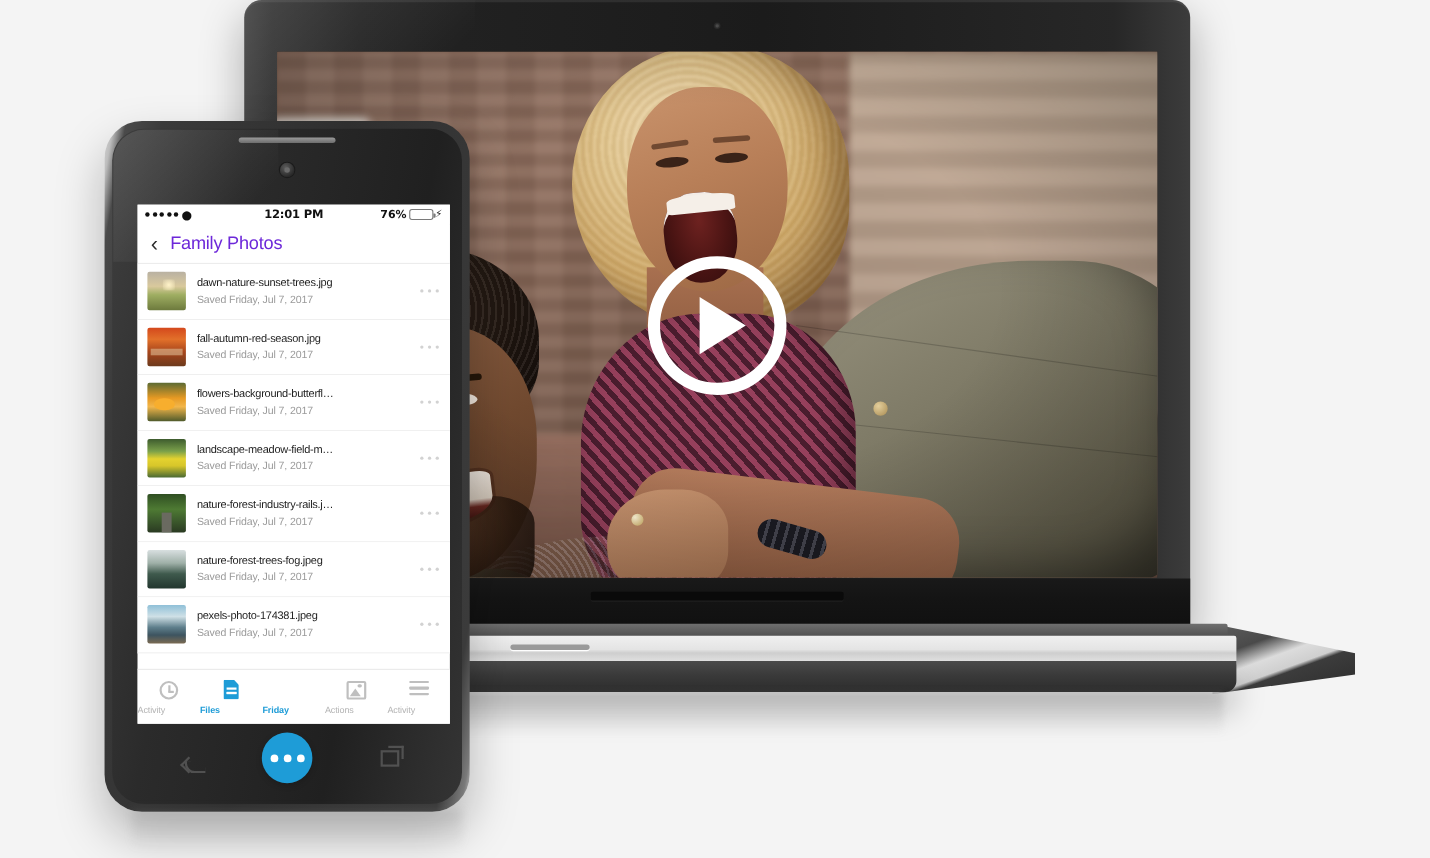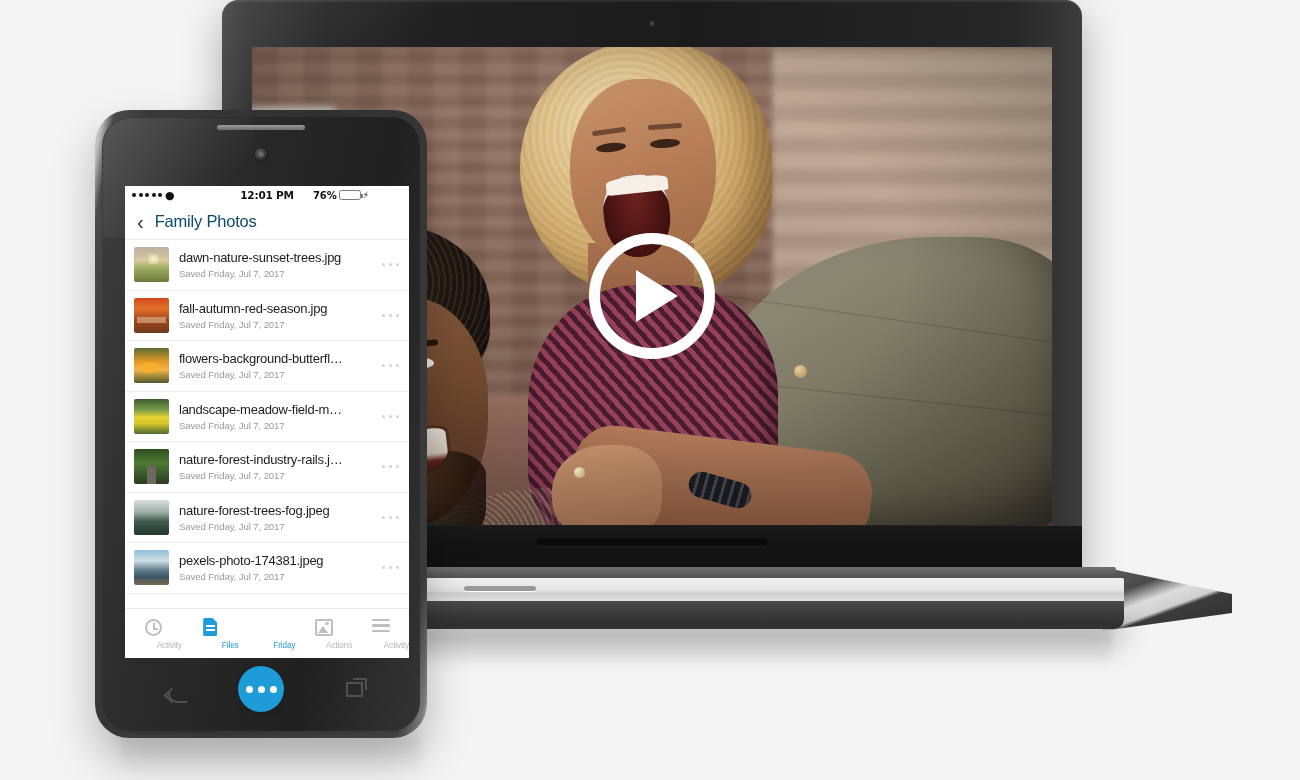--- a/index.html
+++ b/index.html
@@ -307,47 +307,47 @@
   
   .statusbar {
     height:18px; display:flex; align-items:center; padding:0 7px;
     font-size:10.5px; color:#111; background:#fff;
     font-family:"DejaVu Sans", sans-serif;
   }
   .sb-left { display:flex; align-items:center; gap:3px; width:33%; }
   .sb-dots { display:flex; gap:2.5px; }
   .sb-dot { width:4px; height:4px; border-radius:50%; background:#111; }
   .sb-center { width:34%; text-align:center; font-weight:bold; font-size:10.5px; letter-spacing:-0.2px;}
-  .sb-right { width:33%; display:flex; align-items:center; gap:2px; font-weight:bold; font-size:10px;}
+  .sb-right { width:33%; display:flex; align-items:center; justify-content:flex-end; gap:2px; font-weight:bold; font-size:10px;}
   .sb-batt {
     position:relative; width:22px; height:10px; border:1px solid #7a7a7a; border-radius:2.5px;
     padding:1px;
   }
   .sb-batt::after{content:"";position:absolute;right:-3px;top:3px;width:2px;height:4px;background:#7a7a7a;border-radius:0 1px 1px 0;}
   .sb-batt-fill { width:76%; height:100%; background:#4cd764; border-radius:1px; }
   .sb-bolt { font-size:9px; color:#111; }
 
   
   .ph-nav {
     height:36px; display:flex; align-items:center; gap:11px; padding:0 12px;
     background:#fff; border-bottom:1px solid #ececec;
   }
   .ph-back { font-size:20px; color:#2b2b2b; line-height:1; font-weight:300; }
-  .ph-title { font-size:16.5px; color:#0c4a6e; letter-spacing:-0.2px; }
+  .ph-title { font-size:16.5px; color:#6d28d9; letter-spacing:-0.2px; }
 
   
   .ph-list { background:#fff; }
   .row {
     display:flex; align-items:center; height:50.5px; padding:0 10px 0 9px;
     border-bottom:1px solid #efefef; background:#fff;
   }
   .thumb { width:35px; height:35px; border-radius:2px; flex:none; background:#cfcfcf; overflow:hidden; position:relative;}
   .row-text { flex:1; min-width:0; margin-left:10px; }
   .row-title {
-    font-size:13px; color:#1d1d1d; white-space:nowrap; overflow:hidden;
+    font-size:10px; color:#1d1d1d; white-space:nowrap; overflow:hidden;
     text-overflow:ellipsis; letter-spacing:-0.25px; line-height:1.25;
   }
   .row-sub { font-size:9.6px; color:#9a9a9a; margin-top:2px; letter-spacing:-0.1px; }
   .row-more { display:flex; gap:3.5px; flex:none; padding-left:6px; }
   .row-more i { width:3.4px; height:3.4px; border-radius:50%; background:#d2d2d2; display:block; }
 
   
   .t0{background:linear-gradient(180deg,#b9b1a2 0%,#d9c99d 38%,#9fae62 60%,#6d7a3d 100%);}
   .t0::after{content:"";position:absolute;left:40%;top:18%;width:30%;height:30%;background:radial-gradient(circle,#fff3c9,rgba(255,243,201,0));}
   .t1{background:linear-gradient(180deg,#d4481c 0%,#e2702a 30%,#a8461c 62%,#6c3a1d 100%);}
@@ -359,24 +359,24 @@
   .t4::after{content:"";position:absolute;left:36%;top:48%;width:26%;height:52%;background:#6a6a60;}
   .t5{background:linear-gradient(180deg,#d8dfe0 0%,#9fb0a8 34%,#3f5a4d 62%,#22362e 100%);}
   .t6{background:linear-gradient(180deg,#8fc0d8 0%,#cfe0e6 30%,#5f7f8c 58%,#3d5460 78%,#7a6a52 100%);}
 
   
   .ph-tabbar {
     position:absolute; left:0; bottom:0; width:100%; height:50px;
     background:#fff; border-top:1px solid #e9e9e9;
     display:flex; align-items:flex-start; justify-content:space-around; padding-top:7px;
   }
-  .tab { width:20%; text-align:right; cursor:pointer; }
+  .tab { width:20%; text-align:left; cursor:pointer; }
   .tab .ticon { height:22px; display:flex; align-items:center; justify-content:center; }
   .tab .tlabel { font-size:8.2px; color:#b4b4b4; margin-top:3px; letter-spacing:-0.1px; }
-  .tab.active .tlabel { color:#1e9cd7; }
+  .tab.active .tlabel { color:#1e9cd7;font-weight:bold; }
 
   .ic-clock { width:17px;height:17px;border-radius:50%;border:2.2px solid #bfbfbf; position:relative;}
   .ic-clock::before{content:"";position:absolute;left:6px;top:2.5px;width:1.8px;height:6px;background:#bfbfbf;}
   .ic-clock::after{content:"";position:absolute;left:6.5px;top:7.5px;width:5px;height:1.8px;background:#bfbfbf;}
   .ic-file { width:14px;height:18px;background:#1e9cd7;border-radius:1.5px;position:relative;
      clip-path: polygon(0 0, 68% 0, 100% 26%, 100% 100%, 0 100%);}
   .ic-file::after{content:"";position:absolute;left:2.5px;top:7px;width:9px;height:1.7px;background:#fff;
      box-shadow:0 4px 0 #fff, 0 -3.6px 0 -0.2px rgba(255,255,255,0);}
   .ic-file-l2{position:absolute;left:2.5px;top:11px;width:9px;height:1.7px;background:#fff;}
   .ic-photo { width:18px;height:17px;border:2.2px solid #bfbfbf;border-radius:2px;position:relative;}

